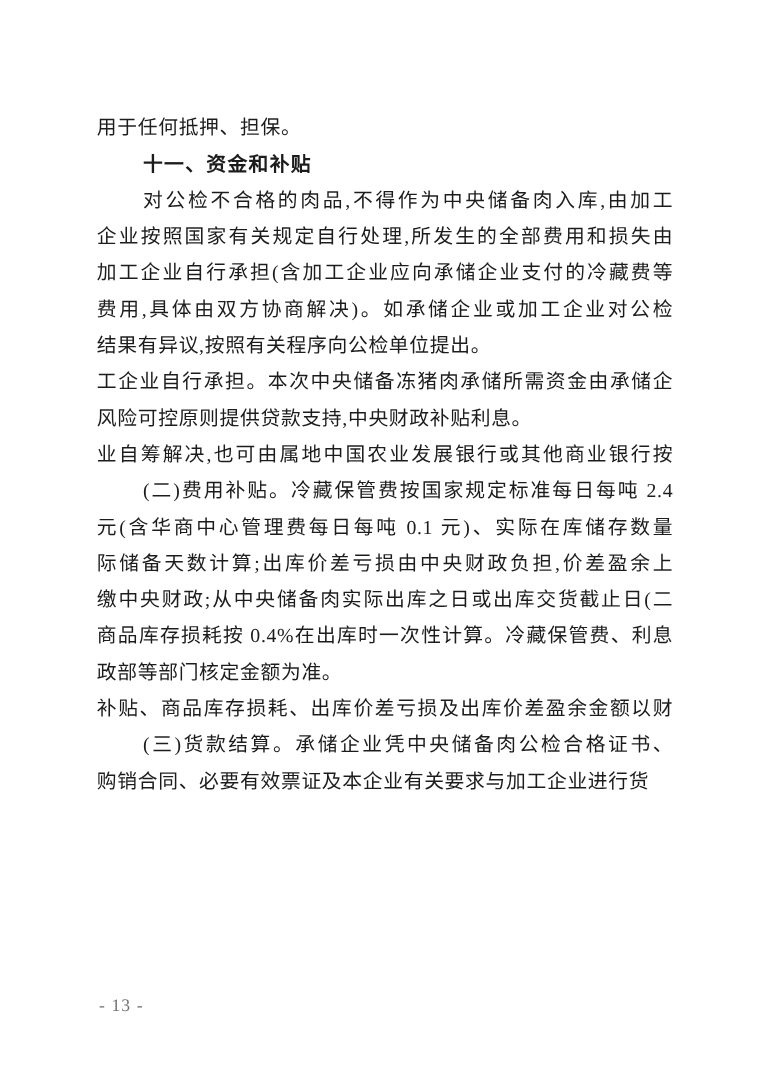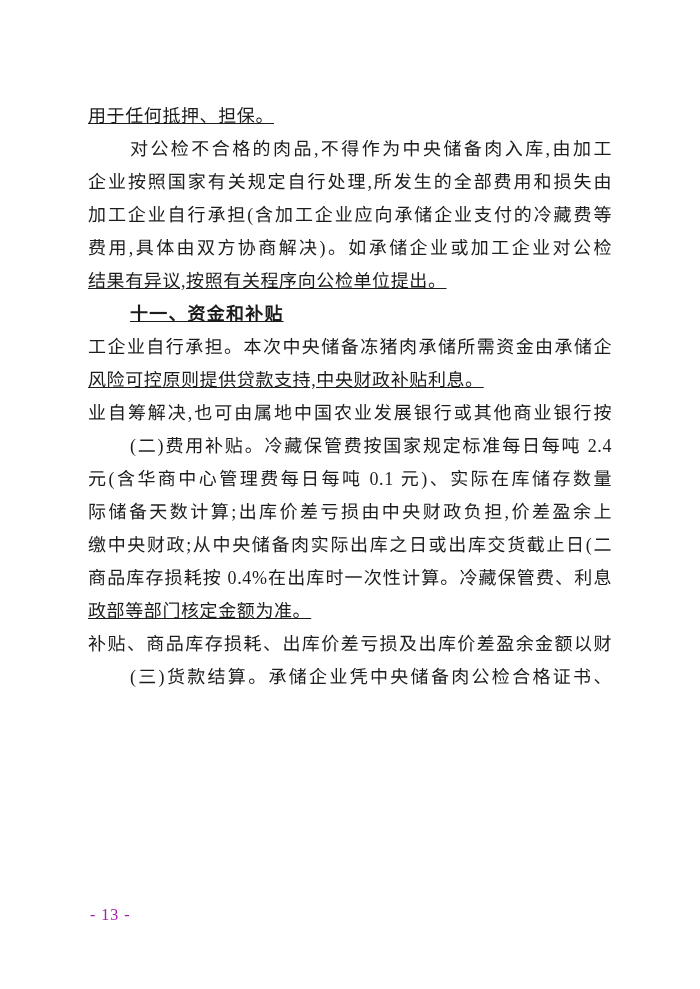--- a/index.html
+++ b/index.html
@@ -25,71 +25,71 @@
     line-height: 33px;
     letter-spacing: 0.6px;
   }
   .para { margin: 0; padding: 0; }
   .line {
     text-align: justify;
     text-align-last: justify;
   }
   .line.last {
     text-align-last: left;
-    text-decoration: underline;
   }
   .line.indent {
     text-indent: 42px;
   }
   .para.heading .line {
     font-weight: 700;
     text-align-last: left;
     font-family: "Liberation Sans", "DejaVu Sans", sans-serif;
     letter-spacing: 1.2px;
   }
   .footer {
     position: absolute;
     left: 90px;
     top: 906px;
     font-size: 16px;
     letter-spacing: 1px;
-    color: #a21caf;
+    color: #737373;
     font-family: "Liberation Serif", "DejaVu Serif", serif;
   }
 </style>
 </head>
 <body>
 
 <div class="page">
   <div class="text-block" id="paragraphs">
       <div class="para">
         <div class="line last">用于任何抵押、担保。</div>
       </div>
+      <div class="para heading">
+        <div class="line last indent">十一、资金和补贴</div>
+      </div>
       <div class="para">
         <div class="line indent">对公检不合格的肉品,不得作为中央储备肉入库,由加工</div>
         <div class="line">企业按照国家有关规定自行处理,所发生的全部费用和损失由</div>
         <div class="line">加工企业自行承担(含加工企业应向承储企业支付的冷藏费等</div>
         <div class="line">费用,具体由双方协商解决)。如承储企业或加工企业对公检</div>
         <div class="line last">结果有异议,按照有关程序向公检单位提出。</div>
-      </div>
-      <div class="para heading">
-        <div class="line last indent">十一、资金和补贴</div>
       </div>
       <div class="para">
         <div class="line">工企业自行承担。本次中央储备冻猪肉承储所需资金由承储企</div>
         <div class="line last">风险可控原则提供贷款支持,中央财政补贴利息。</div>
         <div class="line">业自筹解决,也可由属地中国农业发展银行或其他商业银行按</div>
       </div>
       <div class="para">
         <div class="line indent">(二)费用补贴。冷藏保管费按国家规定标准每日每吨 2.4</div>
         <div class="line">元(含华商中心管理费每日每吨 0.1 元)、实际在库储存数量</div>
         <div class="line">际储备天数计算;出库价差亏损由中央财政负担,价差盈余上</div>
         <div class="line">缴中央财政;从中央储备肉实际出库之日或出库交货截止日(二</div>
         <div class="line">商品库存损耗按 0.4%在出库时一次性计算。冷藏保管费、利息</div>
         <div class="line last">政部等部门核定金额为准。</div>
         <div class="line">补贴、商品库存损耗、出库价差亏损及出库价差盈余金额以财</div>
       </div>
       <div class="para">
         <div class="line indent">(三)货款结算。承储企业凭中央储备肉公检合格证书、</div>
+        <div class="line last">购销合同、必要有效票证及本企业有关要求与加工企业进行货</div>
       </div>
     </div>
   <div class="footer">- 13 -</div>
 </div>
 
 </body></html>

